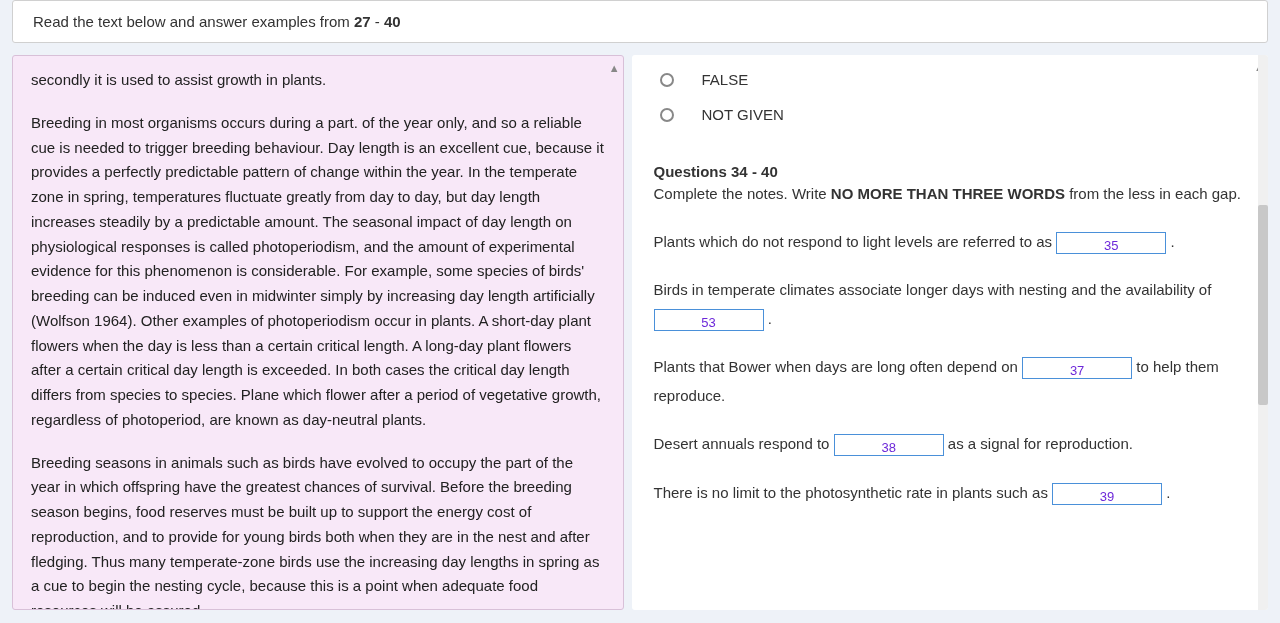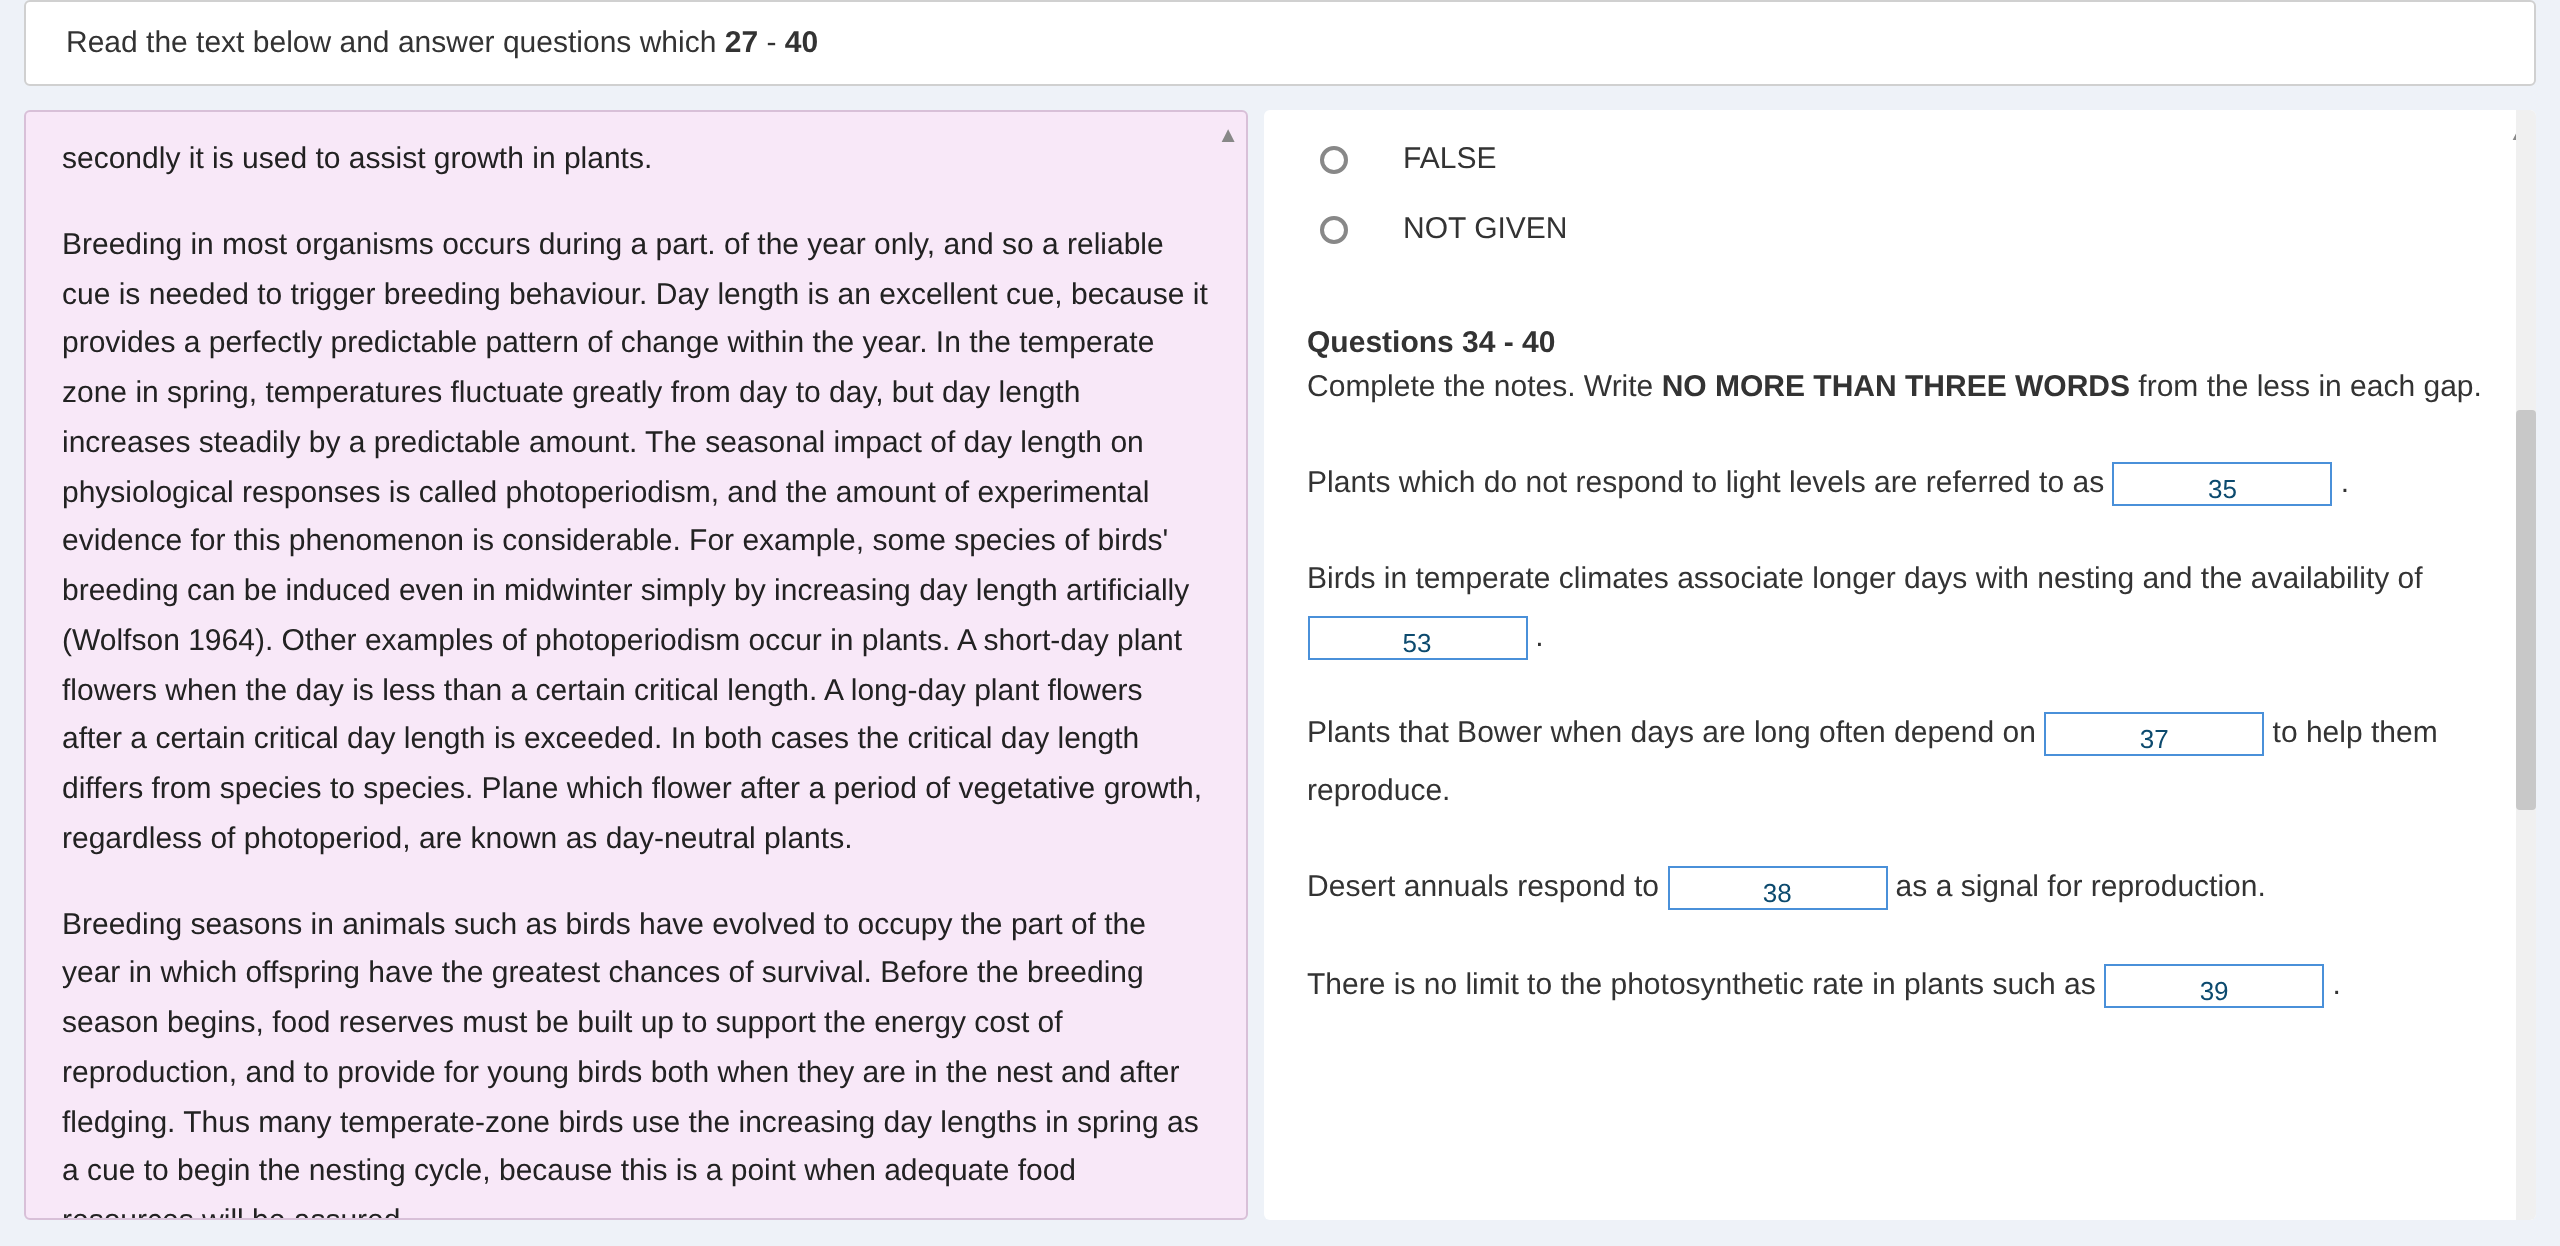--- a/index.html
+++ b/index.html
@@ -112,21 +112,21 @@
       margin-bottom: 20px;
     }
     .blank-input {
       display: inline-block;
       width: 110px;
       height: 22px;
       border: 1px solid #4a90d9;
       background: #fff;
       text-align: center;
       font-size: 13px;
-      color: #0c4a6e;
+      color: #6d28d9;
       vertical-align: middle;
       padding-top: 1px;
     }
     .blank-input.active {
       background: #8db8e8;
       border: 1px solid #2a6fc0;
       color: #8db8e8;
       position: relative;
     }
     .blank-input.active::after {
@@ -136,21 +136,21 @@
       top: 3px;
       width: 1px;
       height: 14px;
       background: #000;
     }
   </style>
 </head>
 <body>
 
 <div class="header">
-  <span>Read the text below and answer questions which </span><strong>27</strong><span> - </span><strong>40</strong>
+  <span>Read the text below and answer examples from </span><strong>27</strong><span> - </span><strong>40</strong>
 </div>
 
 <div class="main">
 
   <div class="left-panel">
     <span class="left-scroll">▲</span>
     <div class="passage">
       <p>secondly it is used to assist growth in plants.</p>
       <p>Breeding in most organisms occurs during a part. of the year only, and so a reliable cue is needed to trigger breeding behaviour. Day length is an excellent cue, because it provides a perfectly predictable pattern of change within the year. In the temperate zone in spring, temperatures fluctuate greatly from day to day, but day length increases steadily by a predictable amount. The seasonal impact of day length on physiological responses is called photoperiodism, and the amount of experimental evidence for this phenomenon is considerable. For example, some species of birds' breeding can be induced even in midwinter simply by increasing day length artificially (Wolfson 1964). Other examples of photoperiodism occur in plants. A short-day plant flowers when the day is less than a certain critical length. A long-day plant flowers after a certain critical day length is exceeded. In both cases the critical day length differs from species to species. Plane which flower after a period of vegetative growth, regardless of photoperiod, are known as day-neutral plants.</p>
       <p>Breeding seasons in animals such as birds have evolved to occupy the part of the year in which offspring have the greatest chances of survival. Before the breeding season begins, food reserves must be built up to support the energy cost of reproduction, and to provide for young birds both when they are in the nest and after fledging. Thus many temperate-zone birds use the increasing day lengths in spring as a cue to begin the nesting cycle, because this is a point when adequate food resources will be assured.</p>

